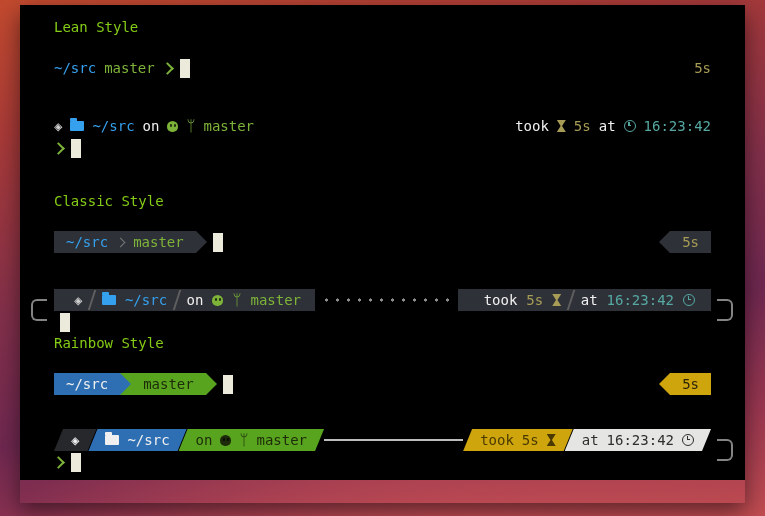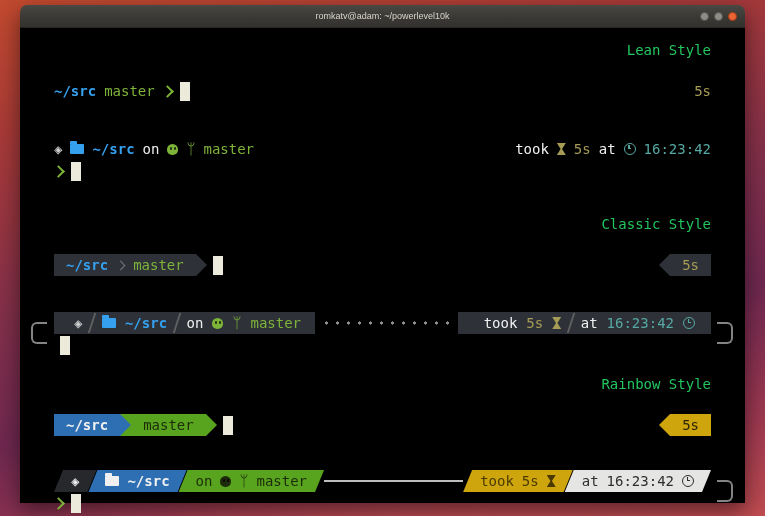--- a/index.html
+++ b/index.html
@@ -22,26 +22,26 @@
   }
   .title{font-family:"Liberation Sans",sans-serif;font-size:9px;color:#d8d4cc;}
   .winbtns{position:absolute;right:8px;top:0;height:100%;display:flex;align-items:center;gap:5px;}
   .wbtn{width:9px;height:9px;border-radius:50%;background:#8f8d86;border:1px solid #55534d;box-sizing:border-box;}
   .wbtn.close{background:#ec6434;border-color:#a33d16;}
   .term{
     height:475px;background:#000;color:var(--txt);
     font-size:14px;line-height:22px;
     padding:10px 34px 0 34px;box-sizing:border-box;
   }
-  .heading{text-align:right;height:20px;line-height:20px;color:#22c55e;}
+  .heading{text-align:left;height:20px;line-height:20px;color:#84cc16;}
   .row{display:flex;justify-content:space-between;align-items:center;height:22px;}
   .pline{display:flex;align-items:center;gap:8px;}
-  .mt2{margin-top:2px}.mt16{margin-top:32px}.mt18{margin-top:18px}.mt20{margin-top:20px}
+  .mt2{margin-top:2px}.mt16{margin-top:32px}.mt18{}.mt20{margin-top:20px}
   .mt34{margin-top:34px}.mt36{margin-top:36px}
-  .b{font-weight:bold}
+  .b{font-weight:normal}
   .fg-blue{color:var(--blue)} .fg-green{color:var(--green)} .fg-olive{color:var(--olive)}
   .fg-teal{color:var(--teal)} .fg-wh{color:#f0f0f0} .fg-gray{color:#cfcfcf}
   .fg-dk{color:var(--darktext)} .fg-dkg{color:#1d2b0a} .fg-amber{color:#4a3a00} .fg-ink{color:#2e2e2e}
   .cursor{display:inline-block;width:10px;height:19px;background:#eceada;}
   .ml6{margin-left:6px}
   
   .chev{display:inline-block;width:7px;height:7px;border-top:2.5px solid var(--green);
         border-right:2.5px solid var(--green);transform:rotate(45deg);}
   .chev.thin{width:6px;height:6px;border-width:1.5px;border-color:#777;}
   
@@ -79,28 +79,20 @@
   .rb-blue{background:var(--rblue)} .rb-green{background:var(--rgreen)}
   .rb-yellow{background:var(--ryellow)} .rb-white{background:var(--rwhite)} .rb-dark{background:var(--rdark)}
   .slant{display:flex;align-items:center;height:22px;gap:8px;padding:0 17px;
         clip-path:polygon(9px 0,100% 0,calc(100% - 9px) 100%,0 100%);}
   .slant + .slant{margin-left:-8px;}
 </style>
 </head>
 <body>
 
 <div class="window">
-  <div class="titlebar">
-    <span class="title">romkatv@adam: ~/powerlevel10k</span>
-    <span class="winbtns">
-      <span class="wbtn"></span>
-      <span class="wbtn"></span>
-      <span class="wbtn close"></span>
-    </span>
-  </div>
 
   <div class="term">
 
     <div class="heading mt2">Lean Style</div>
 
     <div class="row mt20">
       <span class="pline">
         <span class="b fg-blue">~/src</span>
         <span class="fg-green">master</span>
         <span class="chev"></span>

